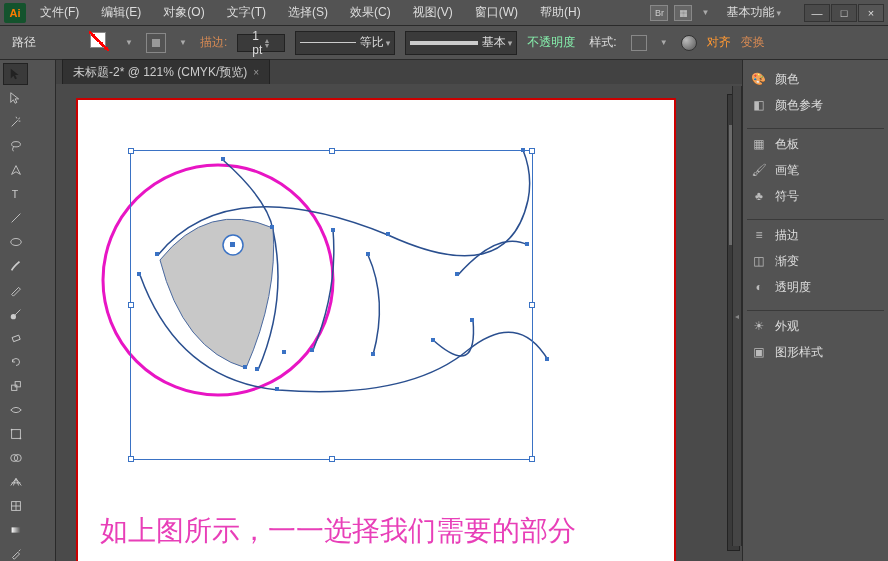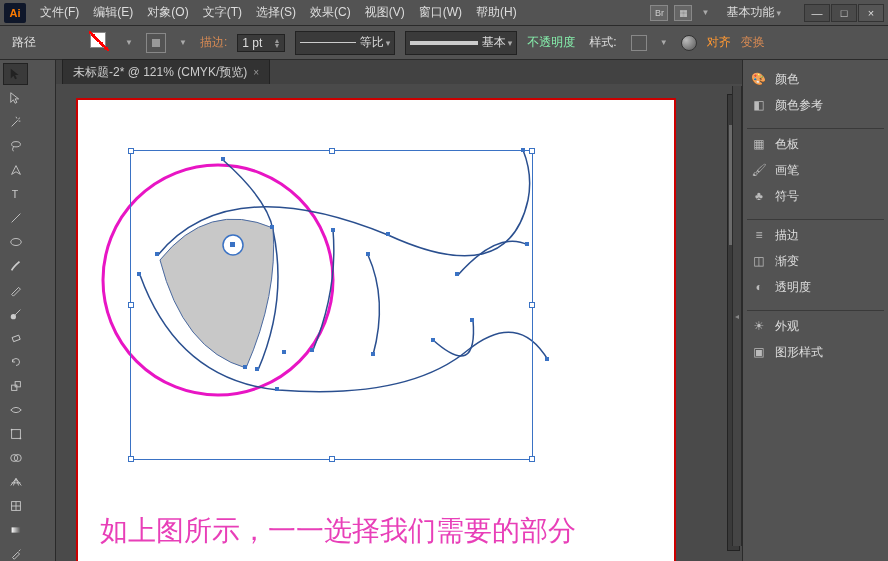--- a/index.html
+++ b/index.html
@@ -1,37 +1,37 @@
 <!DOCTYPE html>
 <html><head>
 <meta charset="utf-8">
 <style>
 * { margin:0; padding:0; box-sizing:border-box; font-family:"Microsoft YaHei",Arial,sans-serif; font-size:12px; user-select:none; }
 body { background:#4a4a4a; width:888px; height:561px; overflow:hidden; color:#ccc; }
 .titlebar { height:26px; background:#535353; display:flex; align-items:center; padding:0 4px; border-bottom:1px solid #2a2a2a;}
-.ai-logo { width:22px; height:20px; background:#0f172a; color:#ff7c00; font-weight:bold; display:flex; align-items:center; justify-content:center; border-radius:2px; margin-right:8px; font-size:11px;}
-.menu { display:flex; gap:2px; }
+.ai-logo { width:22px; height:20px; background:#14532d; color:#ff7c00; font-weight:bold; display:flex; align-items:center; justify-content:center; border-radius:2px; margin-right:8px; font-size:11px;}
+.menu { display:flex; gap:10px; }
 .menu-item { padding:3px 6px; cursor:default; color:#ddd;}
 .menu-spacer { flex:1;}
 .title-icons { display:flex; gap:6px; align-items:center; margin-right:4px;}
 .sq-icon { width:18px; height:16px; background:#656565; border:1px solid #888; display:flex; align-items:center; justify-content:center; font-size:9px; color:#ccc;}
 .basics { padding:2px 8px; color:#ddd;}
 .win-btns { display:flex; margin-left:10px;}
 .win-btn { width:26px; height:18px; background:#4a4a4a; color:#ddd; display:flex; align-items:center; justify-content:center; margin-left:1px; font-size:11px; border:1px solid #333;}
 .win-btn.close{ background:#555;}
 .ctrlbar { height:34px; background:#535353; display:flex; align-items:center; padding:0 8px; gap:10px; border-bottom:1px solid #2a2a2a;}
 .ctrl-label { color:#ddd; padding:0 4px;}
 .swatch-pair { width:22px; height:22px; position:relative;}
 .swatch-pair .a{position:absolute;width:16px;height:16px;background:#fff;border:1px solid #888;top:0;left:0;}
 .swatch-pair .a:after{content:"";position:absolute;left:-2px;top:-2px;width:20px;height:20px;background:linear-gradient(45deg,transparent 45%,red 45%,red 55%,transparent 55%);}
 .box-icon{width:20px;height:20px;border:1px solid #888;display:flex;align-items:center;justify-content:center;}
 .box-icon .inner{width:8px;height:8px;background:#999;}
 .dd{width:14px;height:14px;display:flex;align-items:center;justify-content:center;color:#aaa;font-size:8px;}
 .stroke-lbl{color:#d68a54;}
-.pt-box{width:48px;height:18px;background:#3a3a3a;border:1px solid #222;color:#ddd;display:flex;align-items:center;padding:0 4px;justify-content:space-between;}
+.pt-box{width:48px;height:18px;background:#3a3a3a;border:1px solid #222;color:#ddd;display:flex;align-items:center;padding:0 14px;justify-content:space-between;}
 .pt-box .arrow{font-size:7px;line-height:5px;color:#999;}
 .wide-dd{height:18px;background:#3a3a3a;border:1px solid #222;display:flex;align-items:center;padding:11px 4px;color:#ddd;}
 .wide-dd .line{flex:1;height:1px;background:#ccc;margin-right:4px;}
 .opacity-lbl{color:#86efac;}
 .align-lbl{color:#ff9933;}
 .trans-lbl{color:#d68a54;}
 .chev{color:#aaa;font-size:9px;margin-left:2px;}
 .globe{width:16px;height:16px;border-radius:50%;background:radial-gradient(circle at 30% 30%,#bbb,#555);border:1px solid #333;}
 .main { display:flex; height:calc(561px - 60px);}
 .toolbox { width:36px; background:#535353; border-right:1px solid #2a2a2a; padding-top:4px;}

